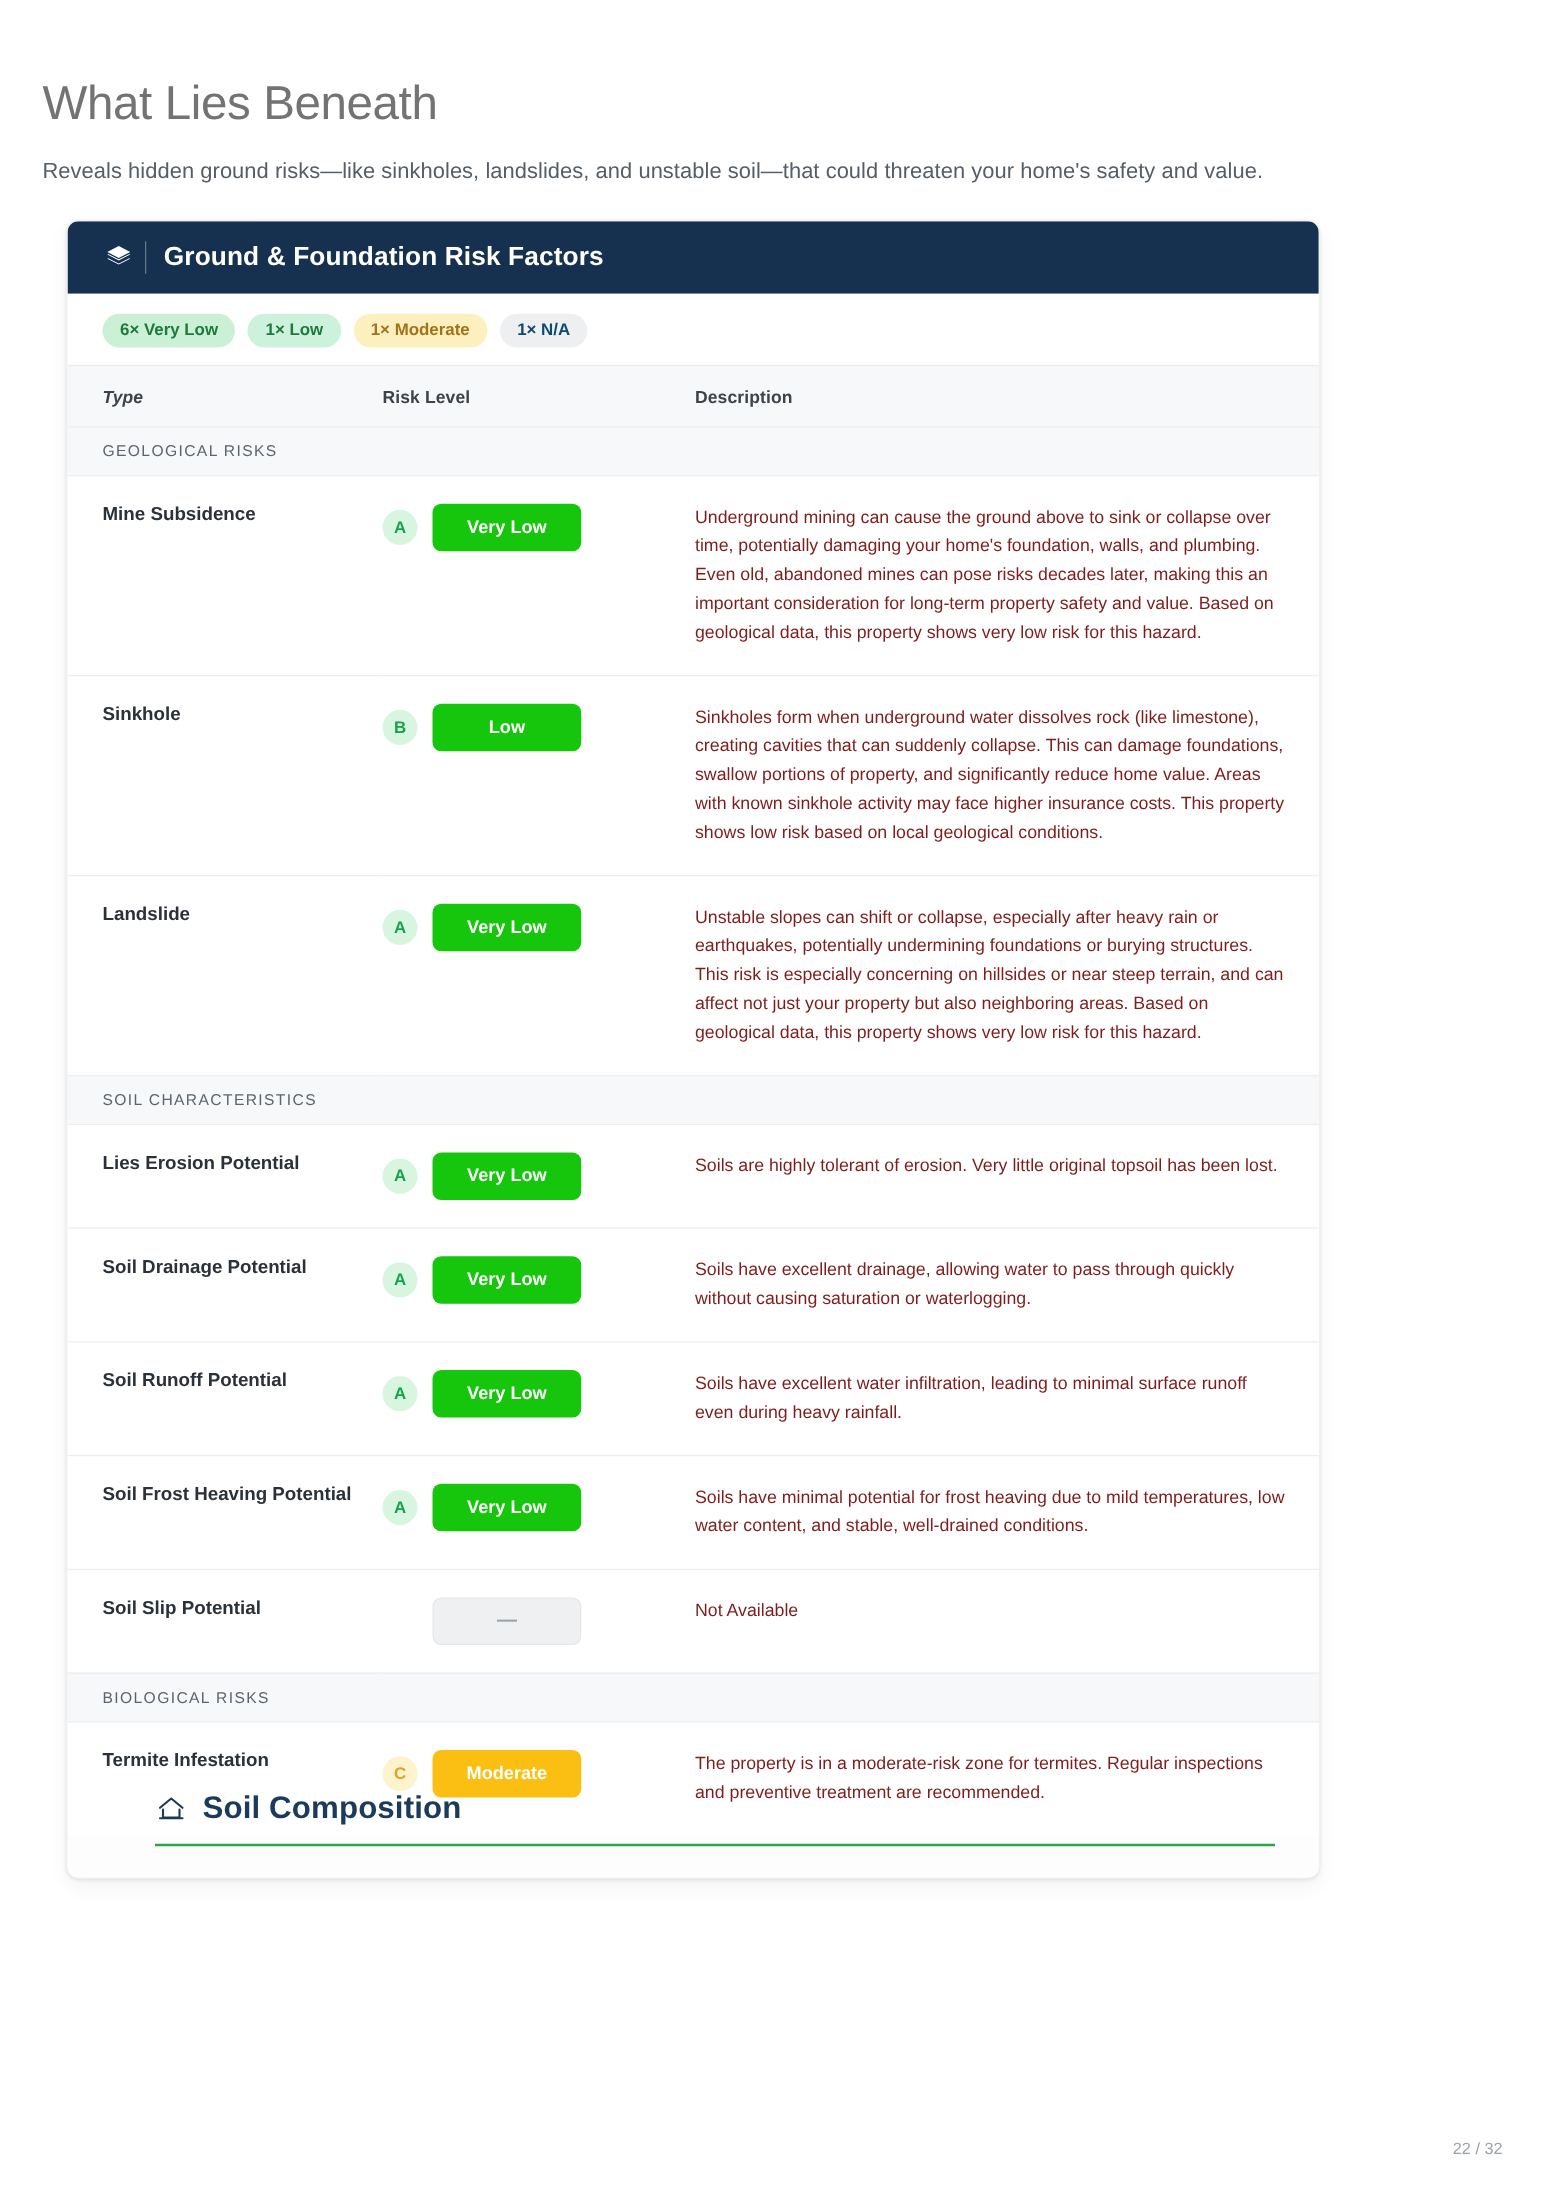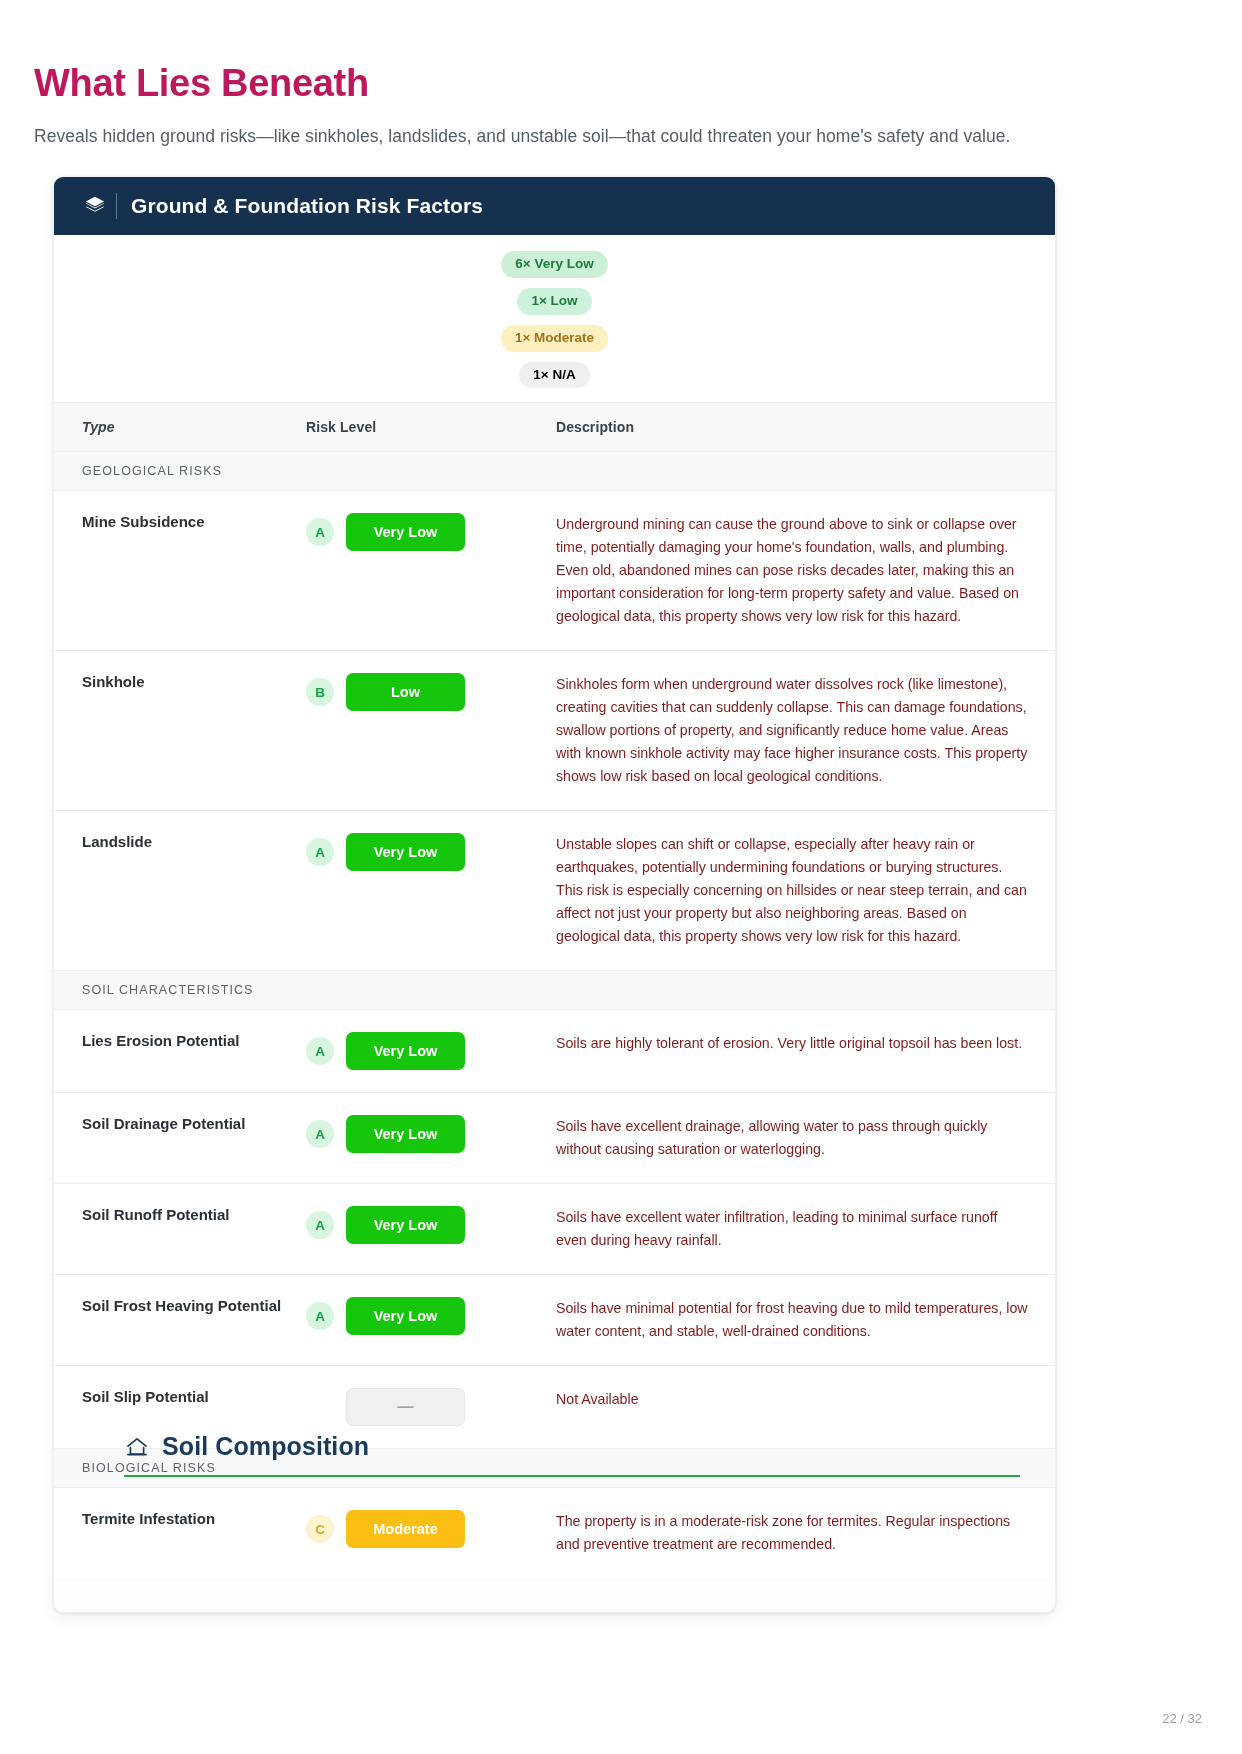--- a/index.html
+++ b/index.html
@@ -18,22 +18,22 @@
     padding: 0;
     overflow: hidden;
   }
 
   
   .page-title {
     position: absolute;
     left: 34px;
     top: 62px;
     font-size: 38px;
-    font-weight: 700;
-    color: #be185d;
+    font-weight: 400;
+    color: #737373;
     letter-spacing: -0.3px;
   }
   .page-subtitle {
     position: absolute;
     left: 34px;
     top: 126px;
     font-size: 17.5px;
     color: #555d66;
     letter-spacing: 0.05px;
   }
@@ -78,34 +78,33 @@
     letter-spacing: 0.1px;
   }
 
   
   .pill-bar {
     background: #ffffff;
     padding: 16px 28px 14px 28px;
     display: flex;
     gap: 10px;
     align-items: center;
-    flex-direction: column;
   }
   .pill {
     font-size: 13.5px;
     font-weight: 600;
     border-radius: 14px;
     padding: 6px 14px;
     white-space: nowrap;
     line-height: 1.1;
   }
   .pill.verylow { background: #ccf0d6; color: #1f7a3d; }
   .pill.low     { background: #cdf2db; color: #1f7a3d; }
   .pill.moderate{ background: #fdf0bf; color: #a2731b; }
-  .pill.na      { background: #eeeff1; color: #000000; text-align: right; }
+  .pill.na      { background: #eeeff1; color: #0c4a6e; text-align: right; }
 
   
   table.risk-table {
     width: 100%;
     border-collapse: collapse;
     table-layout: fixed;
   }
   table.risk-table thead th {
     background: #f7f8f9;
     border-top: 1px solid #ebedef;

